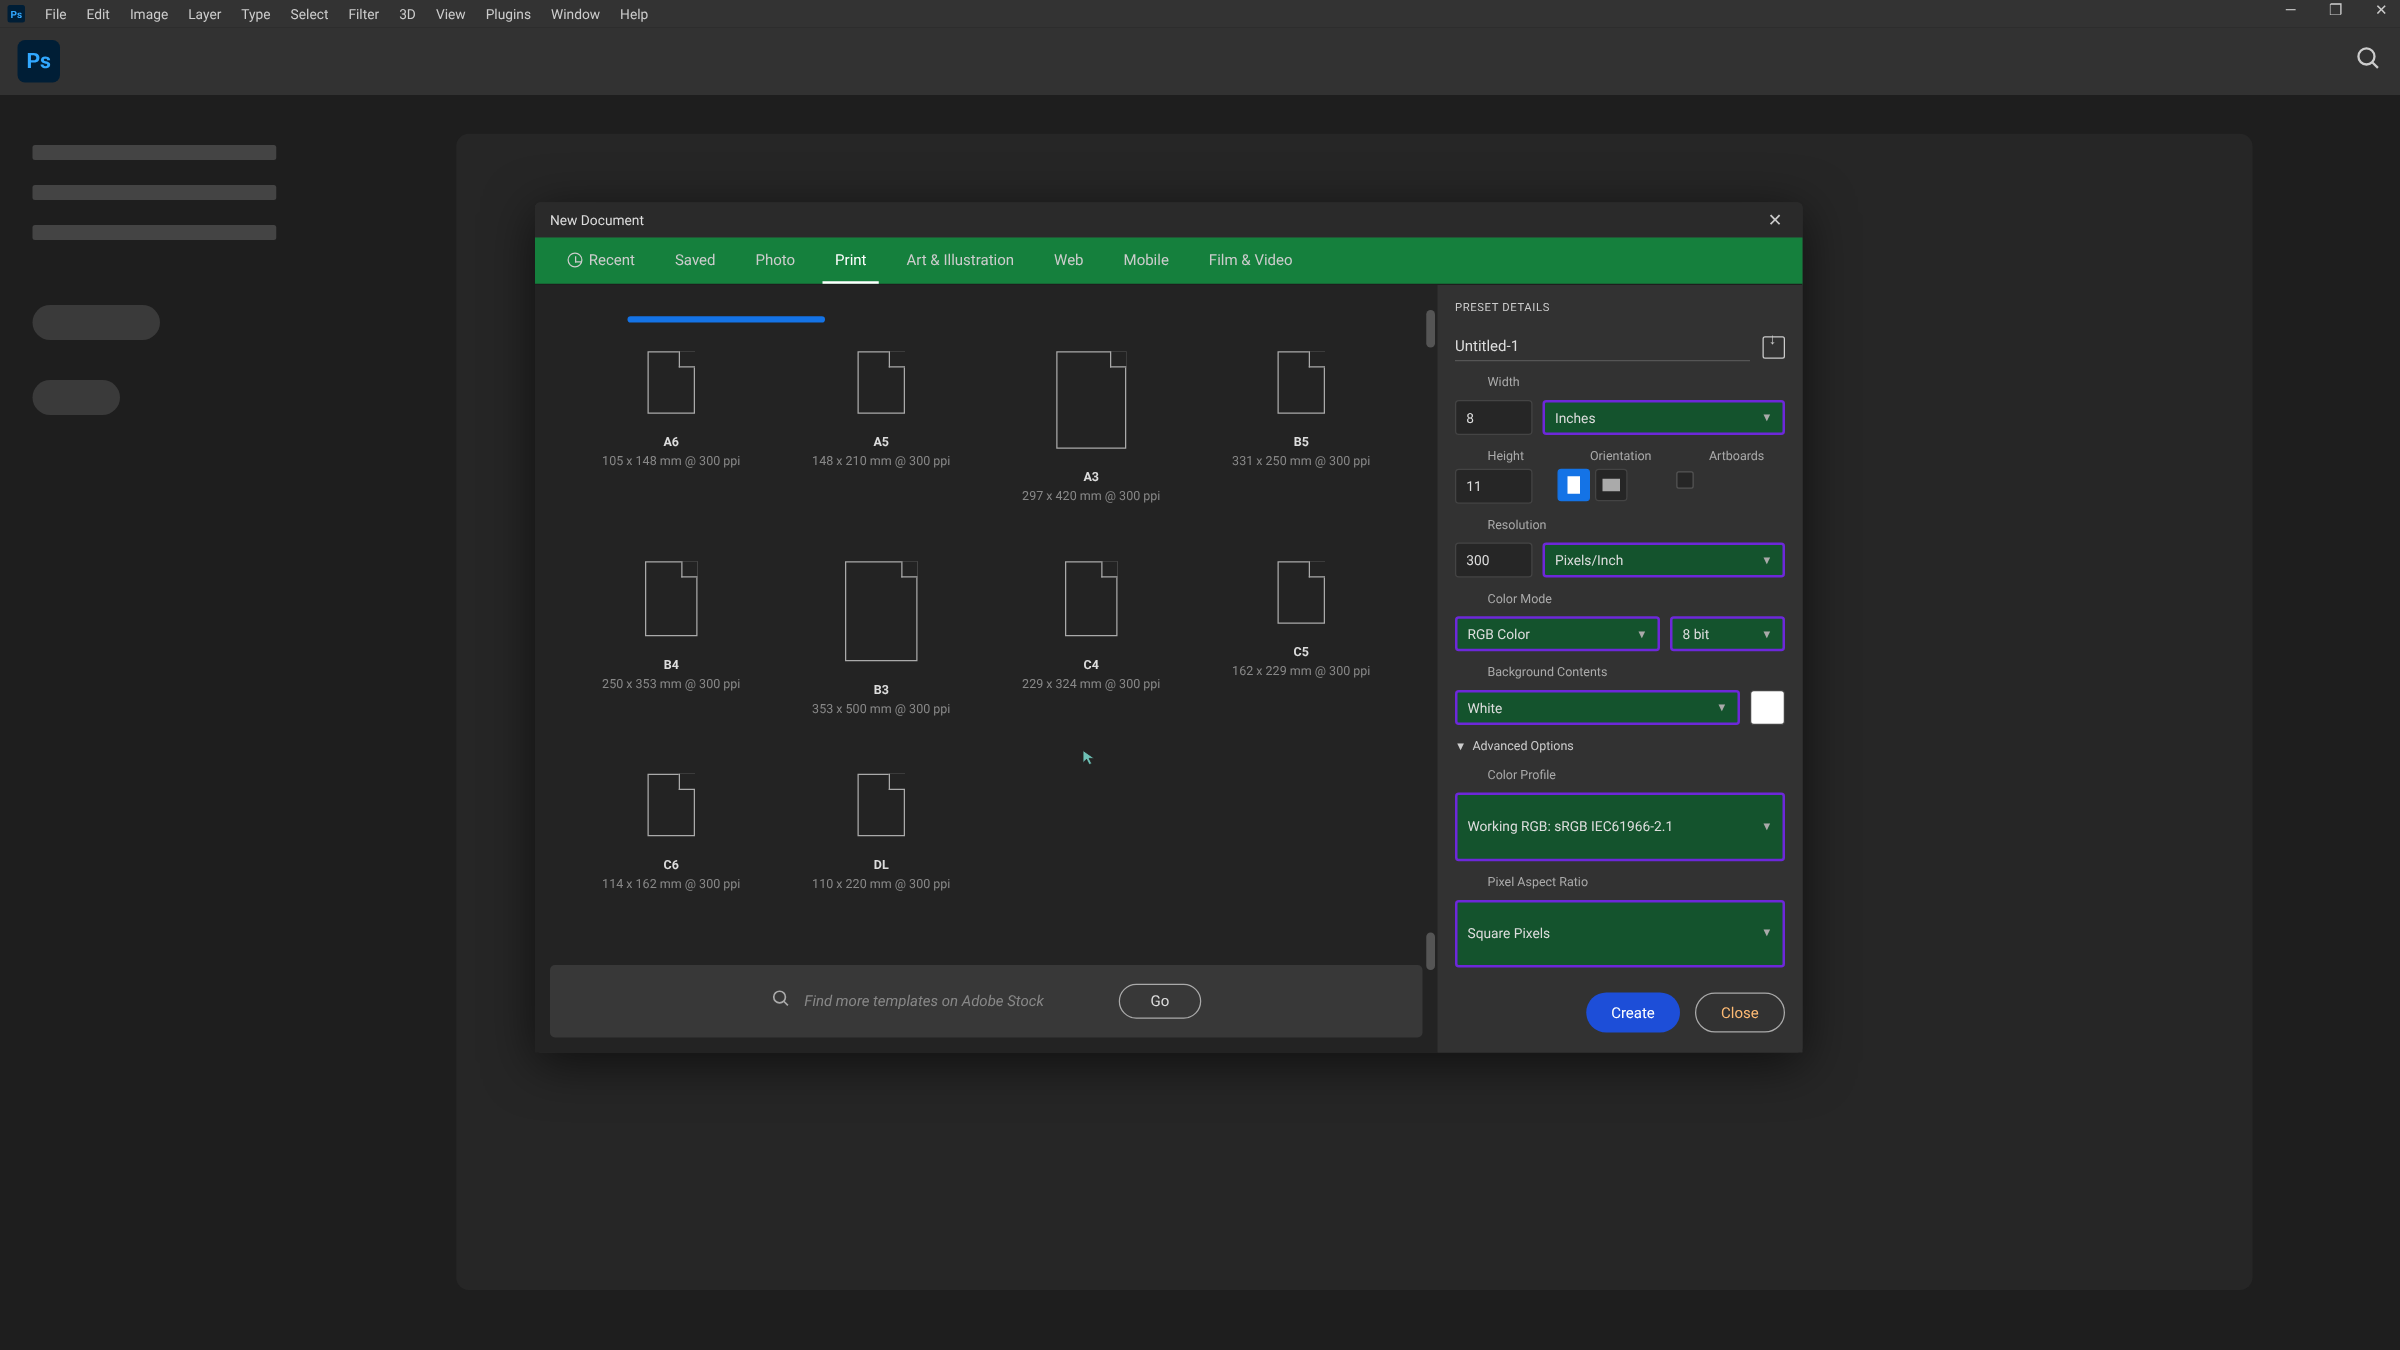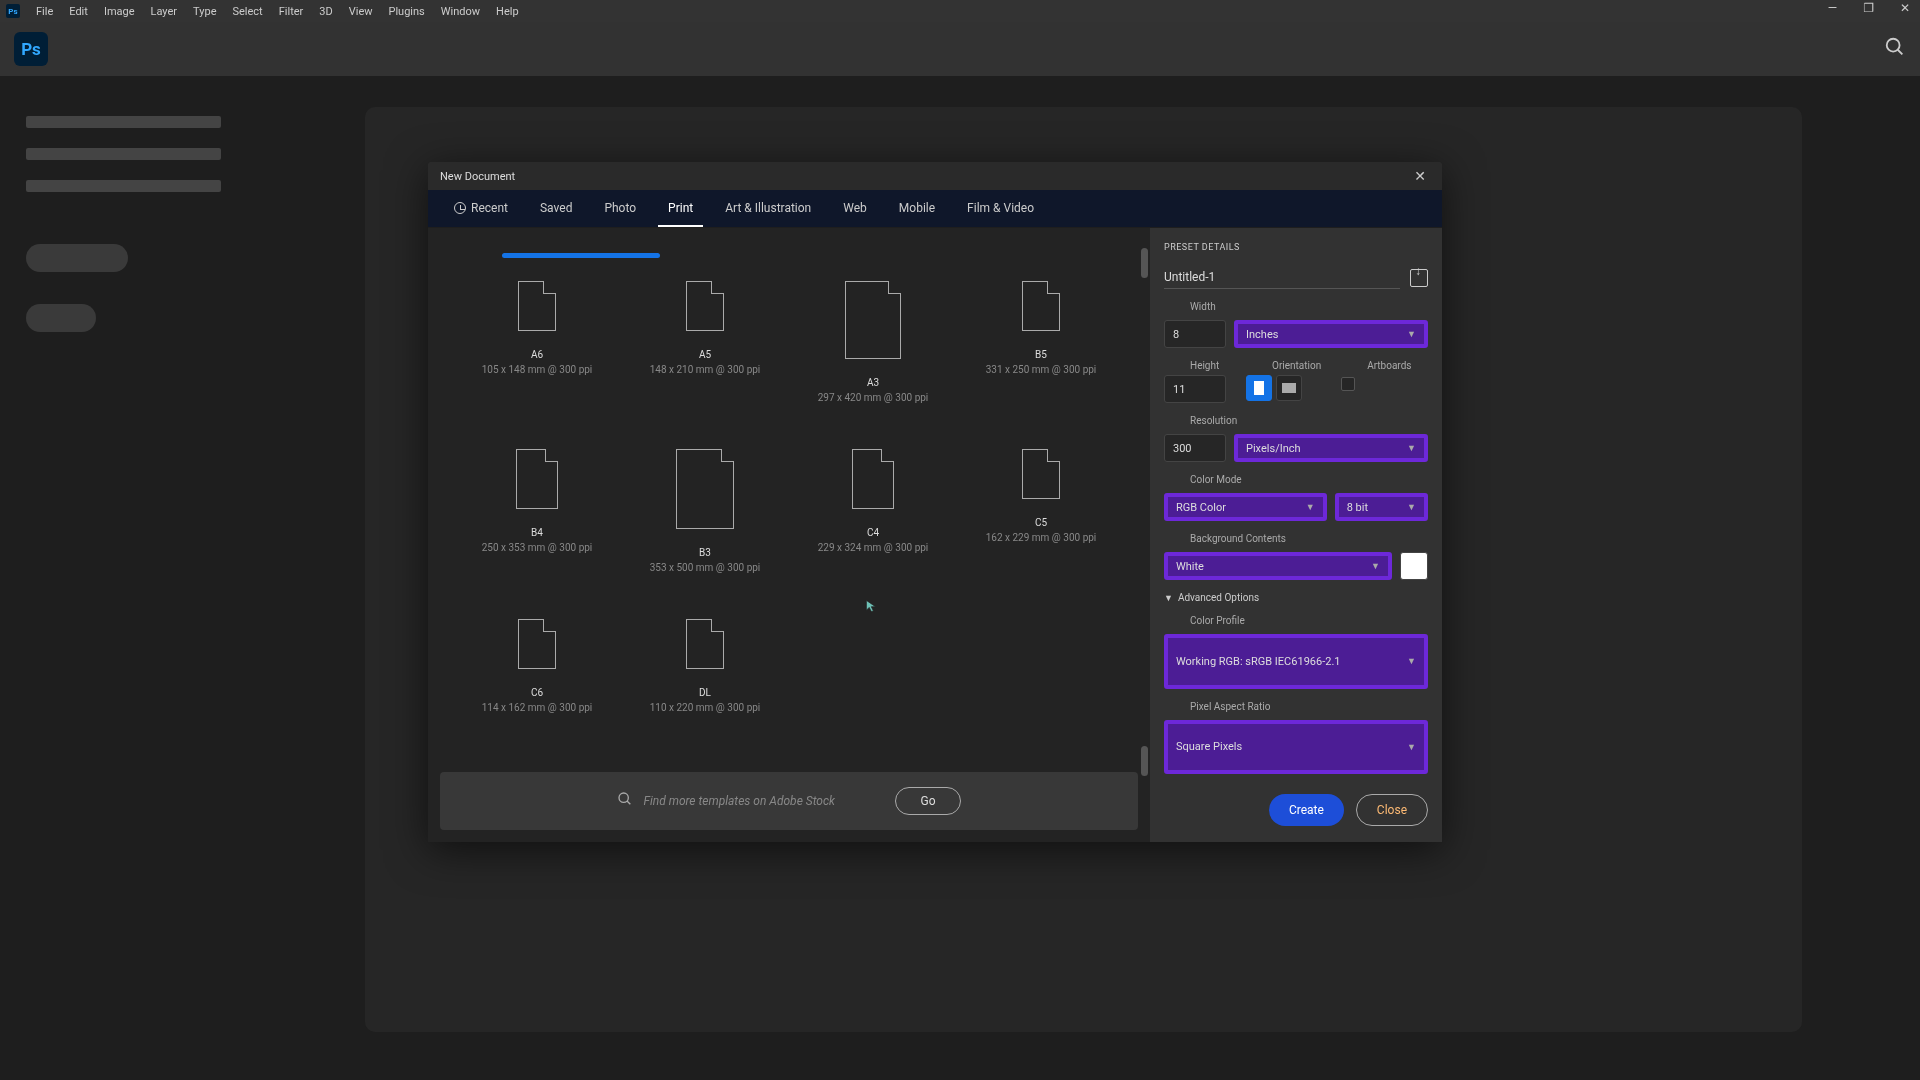--- a/index.html
+++ b/index.html
@@ -26,21 +26,21 @@
 
 
 .canvas-bg { position: absolute; left: 365px; top: 107px; width: 1437px; height: 925px; background: #262626; border-radius: 10px; }
 
 
 .dialog { position: absolute; left: 428px; top: 162px; width: 1014px; height: 680px; background: #323232; border-radius: 4px; box-shadow: 0 8px 40px rgba(0,0,0,.6); display: flex; flex-direction: column; }
 .dialog-title { height: 28px; background: #2a2a2a; display: flex; align-items: center; padding: 0 12px; font-size: 11px; color: #ddd; justify-content: space-between; border-radius: 4px 4px 0 0; }
 .dialog-title .close-x { cursor: pointer; color: #ccc; font-size: 14px; padding: 0 4px; }
 
 
-.tabs { height: 38px; background: #0f172a; display: flex; align-items: center; padding: 0 16px; gap: 12px; border-bottom: 1px solid #1e1e1e; }
+.tabs { height: 38px; background: #15803d; display: flex; align-items: center; padding: 0 16px; gap: 12px; border-bottom: 1px solid #1e1e1e; }
 .tab { padding: 10px 10px; font-size: 12px; color: #ccc; cursor: pointer; border-bottom: 2px solid transparent; display: flex; align-items: center; gap: 5px; }
 .tab.active { color: #fff; border-bottom: 2px solid #fff; }
 .clock-icon { width: 12px; height: 12px; border: 1.2px solid #ccc; border-radius: 50%; position: relative; display: inline-block; }
 .clock-icon::after { content: ''; position: absolute; width: 4px; height: 4px; border-left: 1.2px solid #ccc; border-bottom: 1.2px solid #ccc; top: 2px; left: 5px; }
 
 
 .dialog-body { flex: 1; display: flex; }
 .preset-grid-wrap { flex: 1; background: #232323; display: flex; flex-direction: column; position: relative; }
 .preset-grid-scroll { flex: 1; overflow-y: auto; padding: 20px 30px 10px 30px; }
 
@@ -48,21 +48,21 @@
 .blue-pill { width: 158px; height: 5px; background: #1473e6; border-radius: 3px; margin: 5px 0 15px 44px; }
 
 
 .preset-grid { display: grid; grid-template-columns: repeat(4, 1fr); gap: 30px 10px; }
 .preset-item { display: flex; flex-direction: column; align-items: center; cursor: pointer; padding: 8px; }
 .doc-icon { width: 38px; height: 50px; border: 1.5px solid #aaa; position: relative; margin-bottom: 18px; }
 .doc-icon.tall { height: 60px; width: 42px; }
 .doc-icon.wide { height: 78px; width: 56px; }
 .doc-icon.xl { height: 80px; width: 58px; }
 .doc-icon::before { content: ''; position: absolute; top: -1px; right: -1px; width: 12px; height: 12px; background: #232323; border-left: 1.5px solid #aaa; border-bottom: 1.5px solid #aaa; }
-.preset-name { font-size: 10px; color: #ddd; margin-bottom: 4px; }
+.preset-name { font-size: 10px; color: #ddd; margin-bottom: 4px; font-weight: bold; }
 .preset-meta { font-size: 10px; color: #888; }
 
 
 .preset-grid-wrap::after { content:''; position:absolute; right:2px; top:20px; width:7px; height:30px; background:#555; border-radius:4px; }
 .preset-grid-wrap .sb2 { position:absolute; right:2px; bottom:66px; width:7px; height:30px; background:#555; border-radius:4px; }
 
 
 .search-row { height: 58px; background: #383838; margin: 8px 12px 12px 12px; border-radius: 4px; display: flex; align-items: center; justify-content: center; gap: 12px; }
 .search-row .search-box { display: flex; align-items: center; gap: 10px; flex: 0 0 auto; }
 .search-row .search-icon { color: #aaa; }
@@ -73,21 +73,21 @@
 .details-panel { width: 292px; background: #323232; padding: 14px 14px 16px 14px; display: flex; flex-direction: column; gap: 8px; font-size: 11px; color: #bbb; }
 .details-header { font-size: 9px; letter-spacing: 0.5px; color: #ccc; margin-bottom: 6px; }
 .name-row { display: flex; align-items: center; gap: 10px; margin-bottom: 0; }
 .name-input { flex: 1; background: transparent; border: none; border-bottom: 1px solid #555; color: #ddd; font-size: 12px; padding: 4px 0; }
 .save-icon { width: 18px; height: 18px; border: 1.3px solid #ccc; border-radius: 2px; position: relative; cursor: pointer; }
 .save-icon::after { content: '↓'; position: absolute; top: -6px; left: 4px; font-size: 12px; color: #ccc; }
 
 .field-label { font-size: 10px; color: #aaa; margin-top: 4px; margin-left: 26px; }
 .field-row { display: flex; gap: 8px; }
 .num-input { width: 62px; height: 28px; background: #262626; border: 1px solid #444; color: #ddd; font-size: 11px; padding: 0 8px; border-radius: 3px; }
-.dropdown { flex: 1; height: 28px; background: #4c1d95; border: 4px solid #6d28d9; color: #ddd; font-size: 11px; padding: 0 8px; border-radius: 3px; display: flex; align-items: center; justify-content: space-between; cursor: pointer; }
+.dropdown { flex: 1; height: 28px; background: #14532d; border: 2px solid #6d28d9; color: #ddd; font-size: 11px; padding: 0 8px; border-radius: 3px; display: flex; align-items: center; justify-content: space-between; cursor: pointer; }
 .dropdown .chev { font-size: 9px; color: #aaa; }
 
 .three-col { display: flex; gap: 20px; }
 .three-col > div { display: flex; flex-direction: column; }
 .orient-btns { display: flex; gap: 4px; }
 .orient-btn { width: 26px; height: 26px; border: 1px solid #444; background: #262626; border-radius: 3px; display: flex; align-items: center; justify-content: center; cursor: pointer; }
 .orient-btn.active { background: #1473e6; border-color: #1473e6; }
 .orient-inner { background: #fff; }
 .orient-inner.port { width: 10px; height: 14px; }
 .orient-inner.land { width: 14px; height: 10px; }

